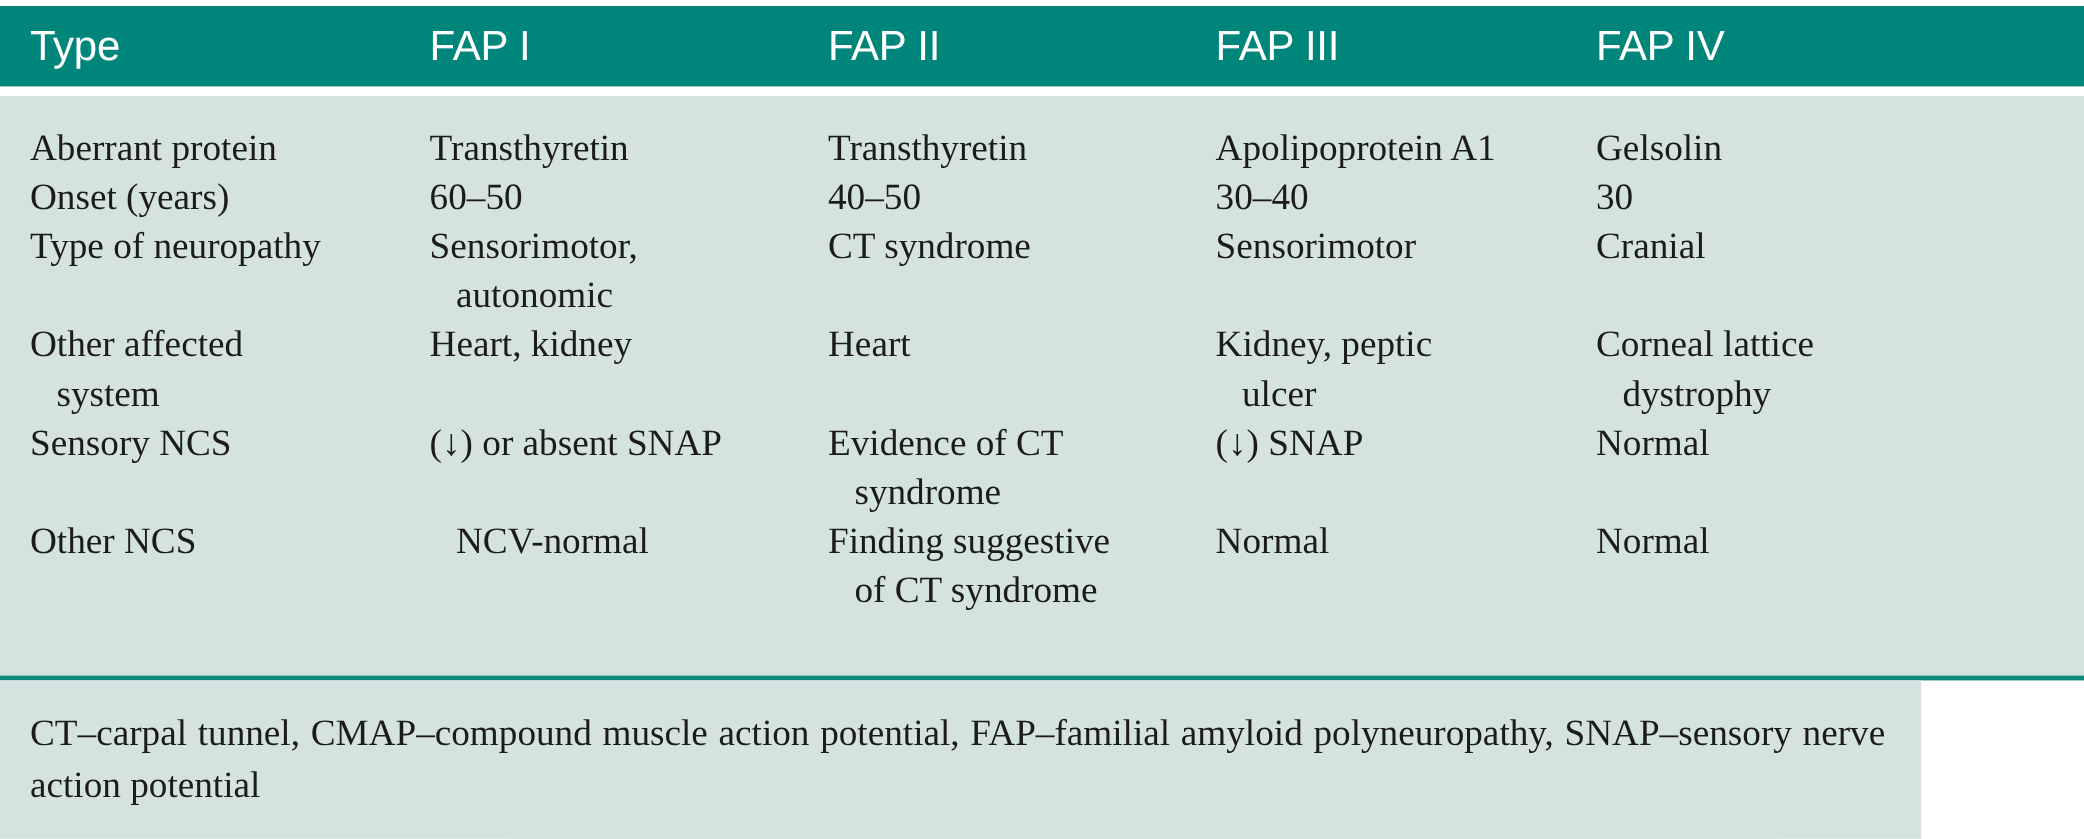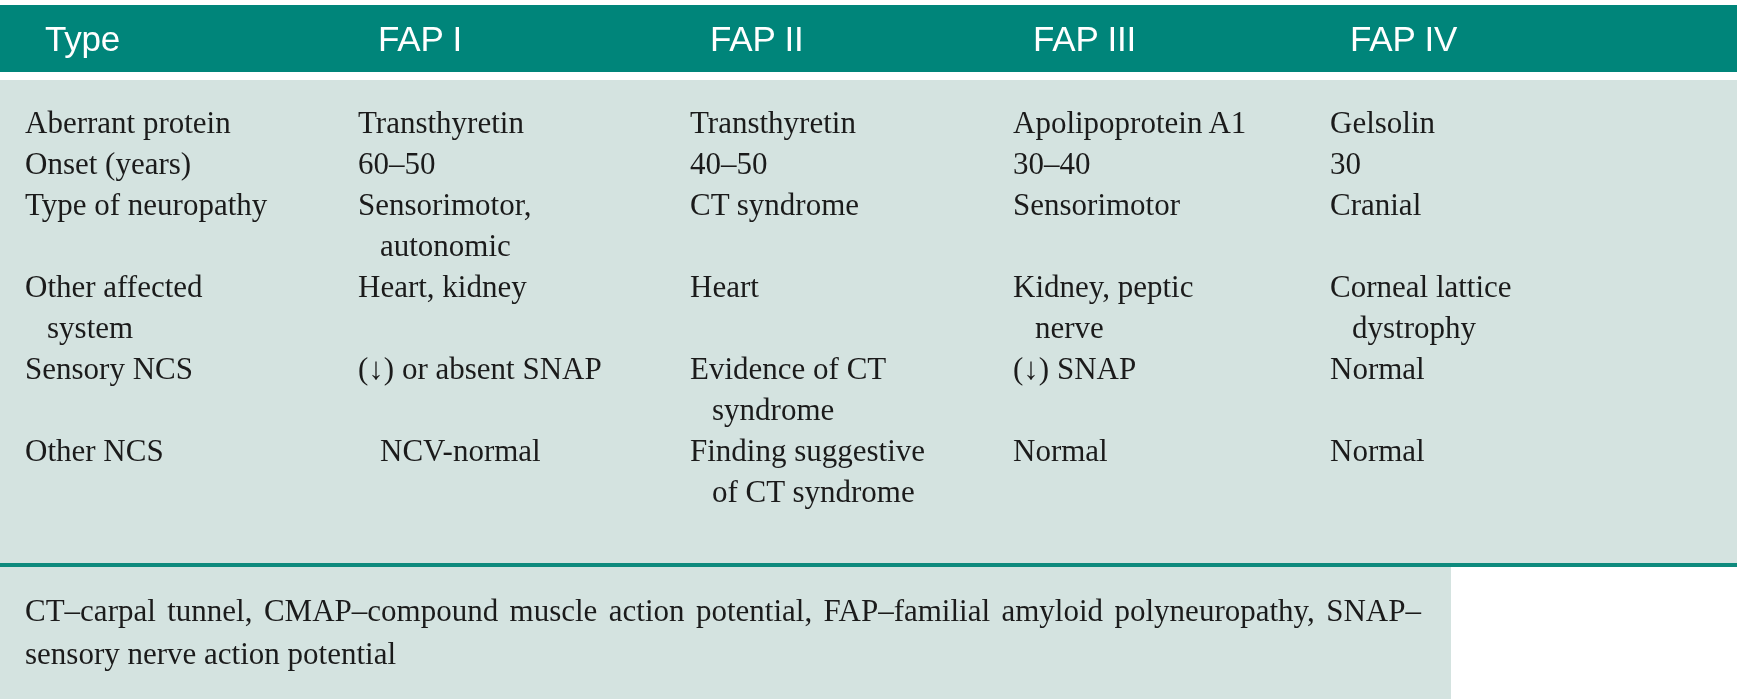--- a/index.html
+++ b/index.html
@@ -87,21 +87,21 @@
     left: 0;
     top: 563px;
     width: 1737px;
     height: 4px;
     background: #0e8a7d;
   }
   .table-footnote {
     position: absolute;
     left: 0;
     top: 567px;
-    width: 1451px;
+    width: 1601px;
     height: 132px;
     background: #d4e3e0;
     box-sizing: border-box;
     padding: 22px 30px 14px 25px;
   }
   .footnote-text {
     color: #1b1b1b;
     font-family: "Liberation Serif", "DejaVu Serif", serif;
     font-size: 31px;
     line-height: 43px;
@@ -114,21 +114,21 @@
   .c1 { left: 358px;  width: 328px; }
   .c2 { left: 690px;  width: 318px; }
   .c3 { left: 1013px; width: 310px; }
   .c4 { left: 1330px; width: 385px; }
 </style>
 </head>
 <body>
 
 <div class="table-figure">
 
-  <div class="table-header" style="background: rgb(0, 133, 122); padding-left: 20px;">
+  <div class="table-header" style="background: rgb(0, 133, 122);">
     <div class="header-row">
       <div class="header-cell c0">Type</div>
       <div class="header-cell c1">FAP I</div>
       <div class="header-cell c2">FAP II</div>
       <div class="header-cell c3">FAP III</div>
       <div class="header-cell c4">FAP IV</div>
     </div>
   </div>
 
   <div class="table-body" style="background: rgb(212, 227, 224);">
@@ -195,21 +195,21 @@
           <span class="cont">system</span>
         </div>
         <div class="body-cell c1">
           <span>Heart, kidney</span>
         </div>
         <div class="body-cell c2">
           <span>Heart</span>
         </div>
         <div class="body-cell c3">
           <span>Kidney, peptic</span>
-          <span class="cont">nerve</span>
+          <span class="cont">ulcer</span>
         </div>
         <div class="body-cell c4">
           <span>Corneal lattice</span>
           <span class="cont">dystrophy</span>
         </div>
       </div>
 
       <div class="body-row" style="top: 268px;">
         <div class="body-cell c0">
           <span>Sensory NCS</span>

